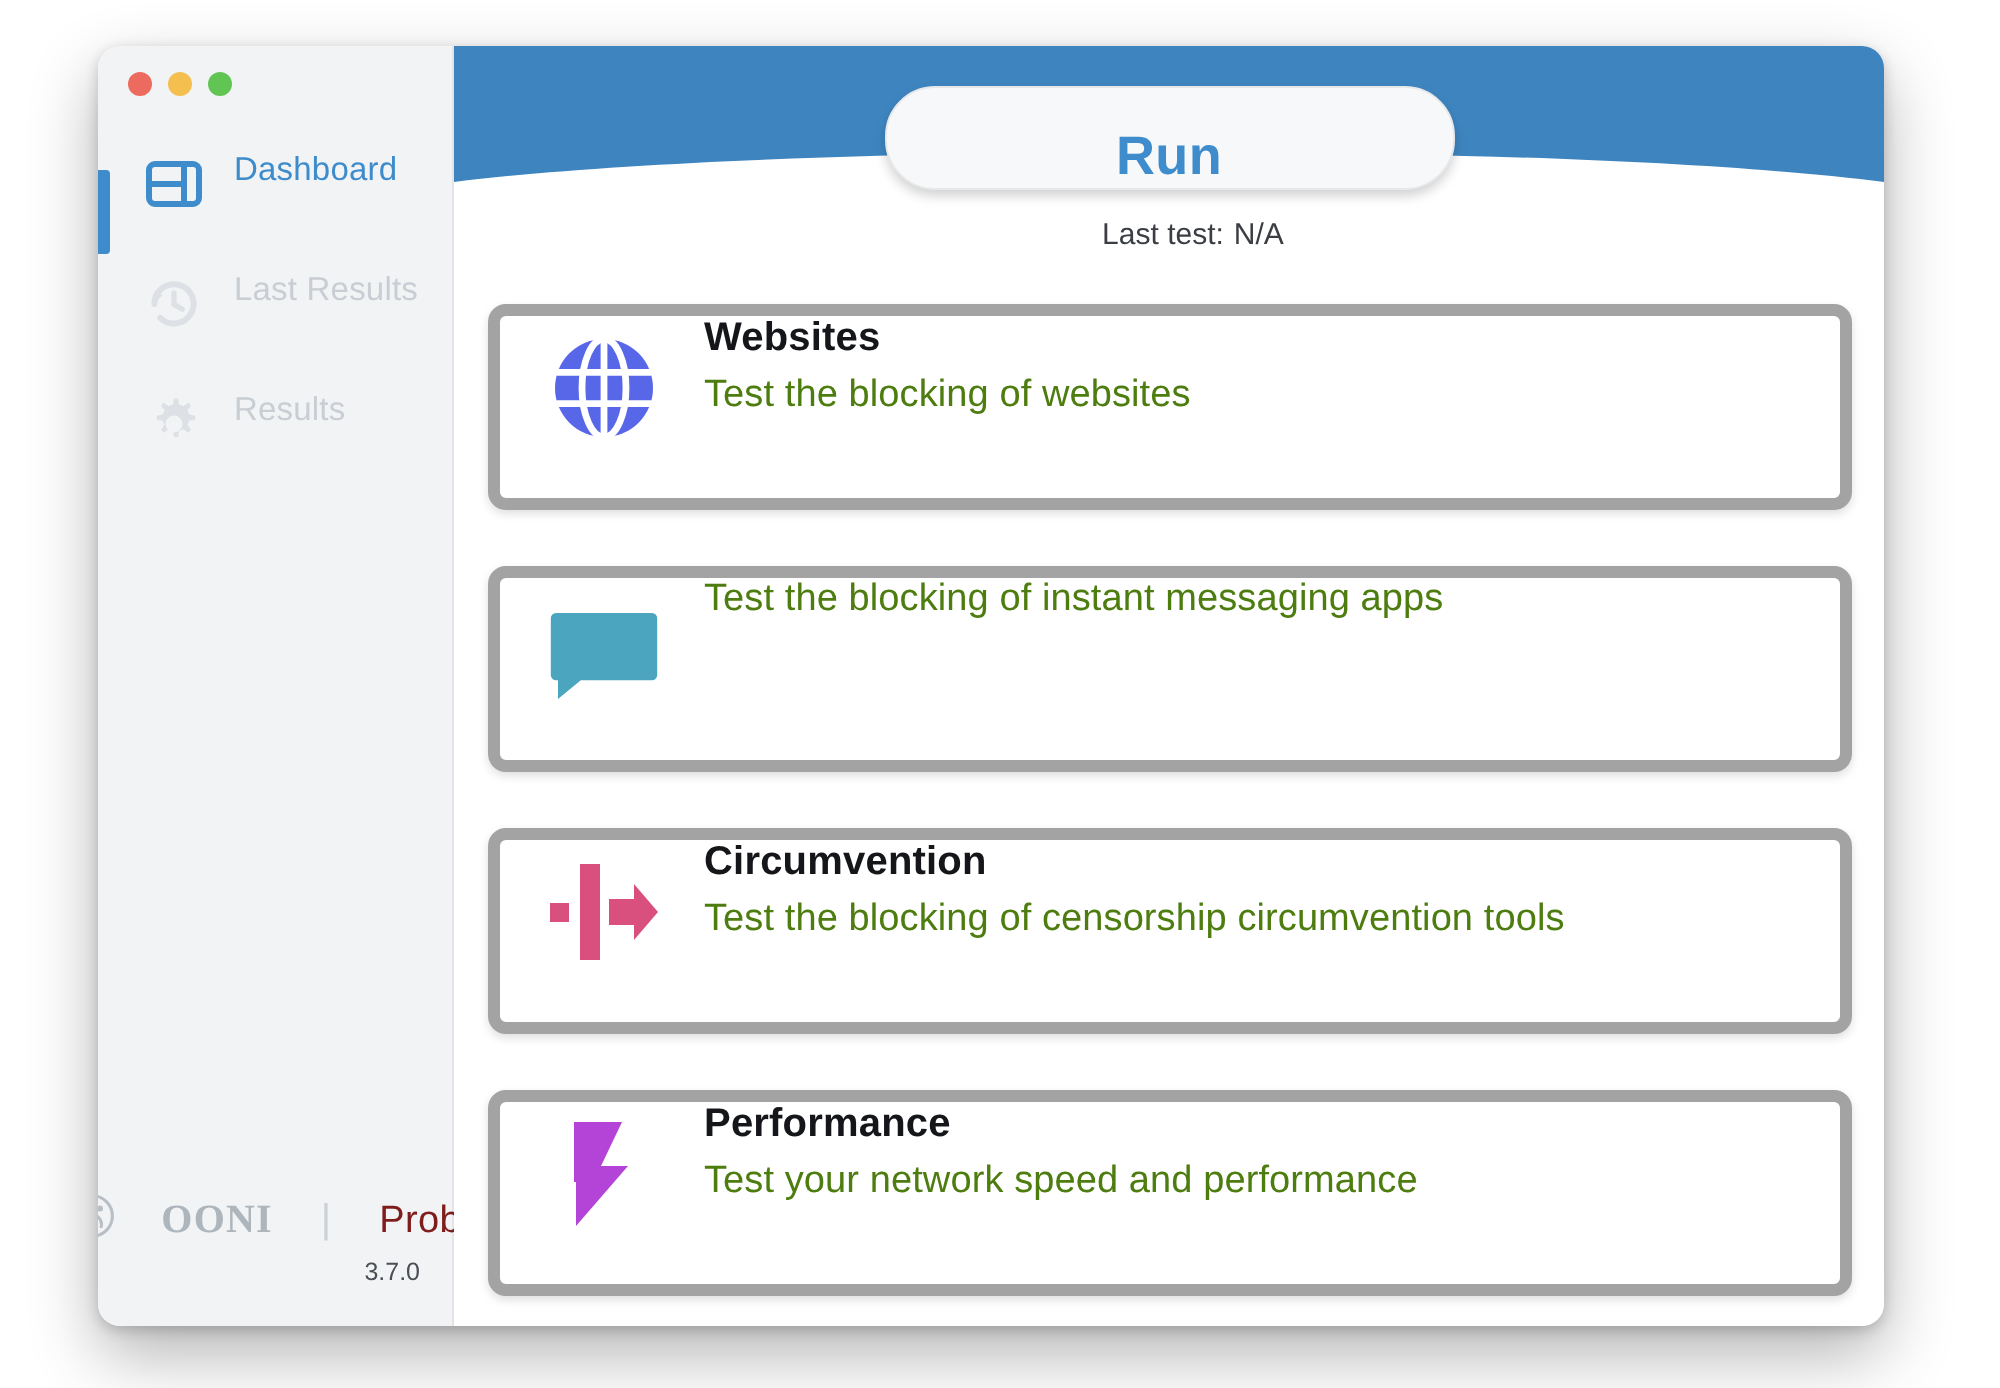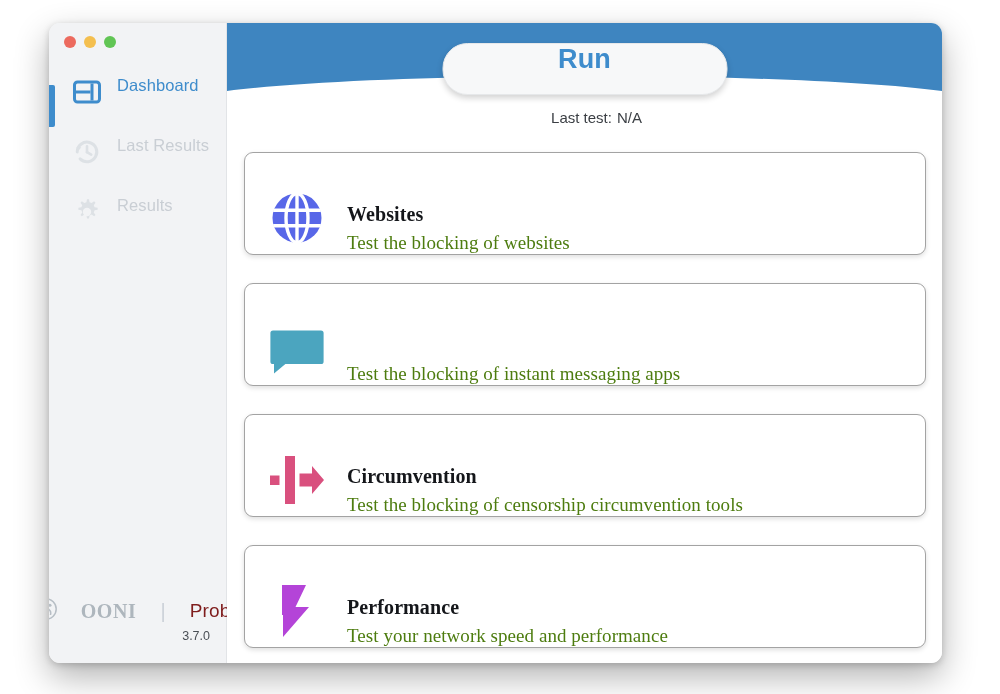--- a/index.html
+++ b/index.html
@@ -171,21 +171,21 @@
     top: 20px;
     left: 50%;
     transform: translateX(-50%);
     width: 283px;
     height: 50px;
     border-radius: 25px;
     background: #f7f8f9;
     border: 1px solid #e6e8ea;
     box-shadow: 0 3px 6px rgba(0,0,0,0.18);
     display: flex;
-    align-items: flex-start;
+    align-items: flex-end;
     justify-content: center;
     cursor: pointer;
   }
   #run-button .run-text {
     font-size: 27px;
     font-weight: bold;
     color: #3e8ccc;
     letter-spacing: 0.2px;
   }
 
@@ -206,29 +206,28 @@
     top: 129px;
     left: 17px;
     right: 16px;
     display: flex;
     flex-direction: column;
     gap: 28px;
   }
   .card {
     height: 103px;
     background: #ffffff;
-    border: 1px solid #a3a3a3;
+    border: 6px solid #a3a3a3;
     border-radius: 9px;
     box-shadow: 0 2px 5px rgba(0,0,0,0.13);
     display: flex;
-    align-items: flex-end;
+    align-items: flex-start;
     padding-left: 16px;
     box-sizing: border-box;
     cursor: pointer;
-    font-family: Liberation Serif, serif;
   }
   .card-icon {
     width: 72px;
     min-width: 72px;
     height: 72px;
     display: flex;
     align-items: center;
     justify-content: center;
   }
   .card-body {

